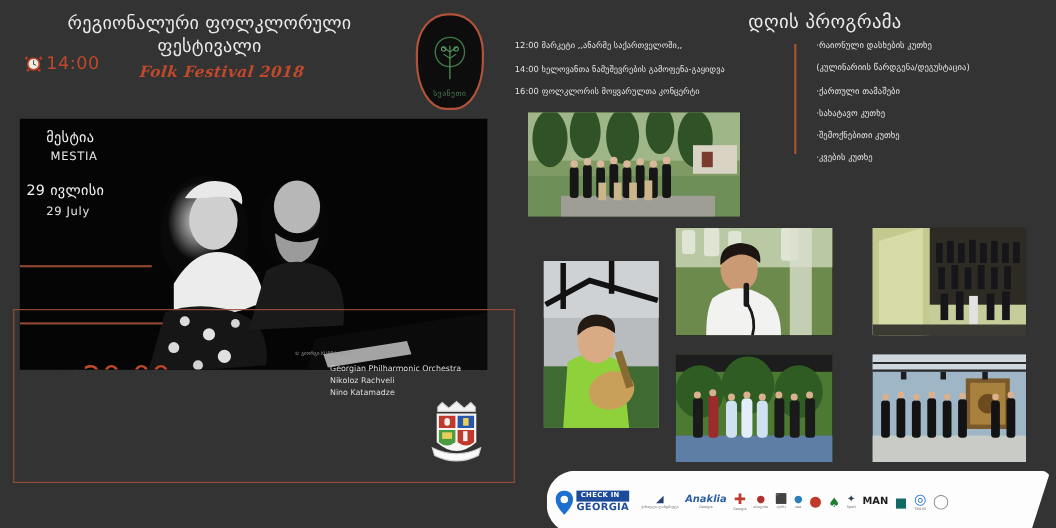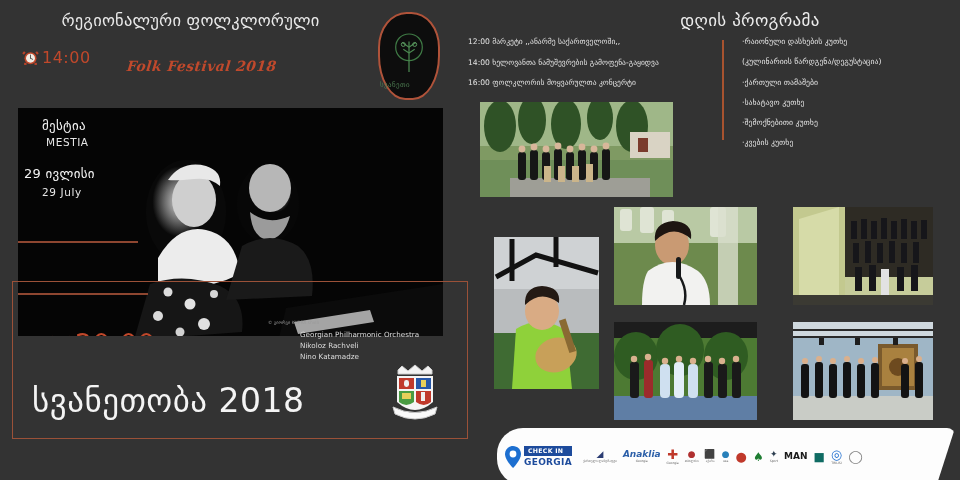--- a/index.html
+++ b/index.html
@@ -31,21 +31,21 @@
   }
 
   
   .emblem {
     position: absolute; left: 378px; top: 12px; width: 62px; height: 88px;
     border: 2px solid #b0533a; border-radius: 46% 46% 44% 44% / 40% 40% 50% 50%;
     background: #0d0d0d;
   }
   .emblem-tree { position: absolute; left: 50%; top: 14px; transform: translateX(-50%); }
   .emblem-word {
-    position: absolute; bottom: 9px; left: 0; right: 0; text-align: left;
+    position: absolute; bottom: 9px; left: 0; right: 0; text-align: center;
     color: #4d7d52; font-size: 7px; letter-spacing: .4px;
   }
 
   
   .prog-heading {
     position: absolute; left: 600px; top: 10px; width: 300px;
     text-align: center; color: #ececec; font-size: 17px; letter-spacing: .3px;
   }
   .sched { position: absolute; left: 468px; top: 38px; width: 230px; }
   .sched-item { color: #e4e4e4; font-size: 7.6px; line-height: 1; margin-bottom: 13px; white-space: nowrap; }
@@ -108,20 +108,21 @@
   .logo-glyph { font-size: 9px; font-weight: bold; line-height: 1; white-space: nowrap; }
   .logo-cap { font-size: 3.1px; color: #6a6a6a; line-height: 1; white-space: nowrap; }
 </style>
 </head>
 <body>
 
 <div class="stage">
 
   <div class="hdr-title">
     <div>რეგიონალური ფოლკლორული</div>
+    <div>ფესტივალი</div>
   </div>
 
   <div class="hdr-clockrow">
     <span class="alarm-ico">
       <svg viewBox="0 0 24 24" width="17" height="17">
         <path d="M4 4 L1.5 7 M20 4 L22.5 7" stroke="#b8432a" stroke-width="3" fill="none"></path>
         <circle cx="12" cy="13" r="8.5" fill="#c0482b"></circle>
         <circle cx="12" cy="13" r="6.3" fill="#f0ece4"></circle>
         <path d="M12 13 L12 8.5 M12 13 L15 14.6" stroke="#333" stroke-width="1.1" fill="none" stroke-linecap="round"></path>
         <rect x="3" y="19.5" width="3.4" height="3" fill="#b8432a"></rect>
@@ -236,21 +237,20 @@
   <div class="copy">© გიორგი KUPRA shvili</div>
 
   <div class="credits-en">
     <div>Georgian Philharmonic Orchestra</div>
     <div>Nikoloz Rachveli</div>
     <div>Nino Katamadze</div>
   </div>
 
   <div class="frame"></div>
 
-  <div class="festival-title">სვანეთობა 2018</div>
   <div class="arms">
     <svg viewBox="0 0 54 64" width="54" height="64">
       <path d="M10 8 L14 4 L20 9 L27 3 L34 9 L40 4 L44 8 L44 12 L10 12 Z" fill="#f3f3f3" stroke="#cfcfcf"></path>
       <path d="M9 14 L45 14 L45 40 Q27 56 9 40 Z" fill="#f5f5f5"></path>
       <path d="M11 16 L26 16 L26 27 L11 27 Z" fill="#c0392b"></path>
       <path d="M28 16 L43 16 L43 27 L28 27 Z" fill="#2657a8"></path>
       <path d="M11 29 L26 29 L26 40 Q18 46 11 40 Z" fill="#4a9b42"></path>
       <path d="M28 29 L43 29 L43 40 Q36 46 28 40 Z" fill="#c0392b"></path>
       <rect x="16" y="18" width="5" height="7" rx="2.4" fill="#f0f0f0"></rect>
       <rect x="33" y="18" width="5" height="7" fill="#e8cf5a"></rect>

